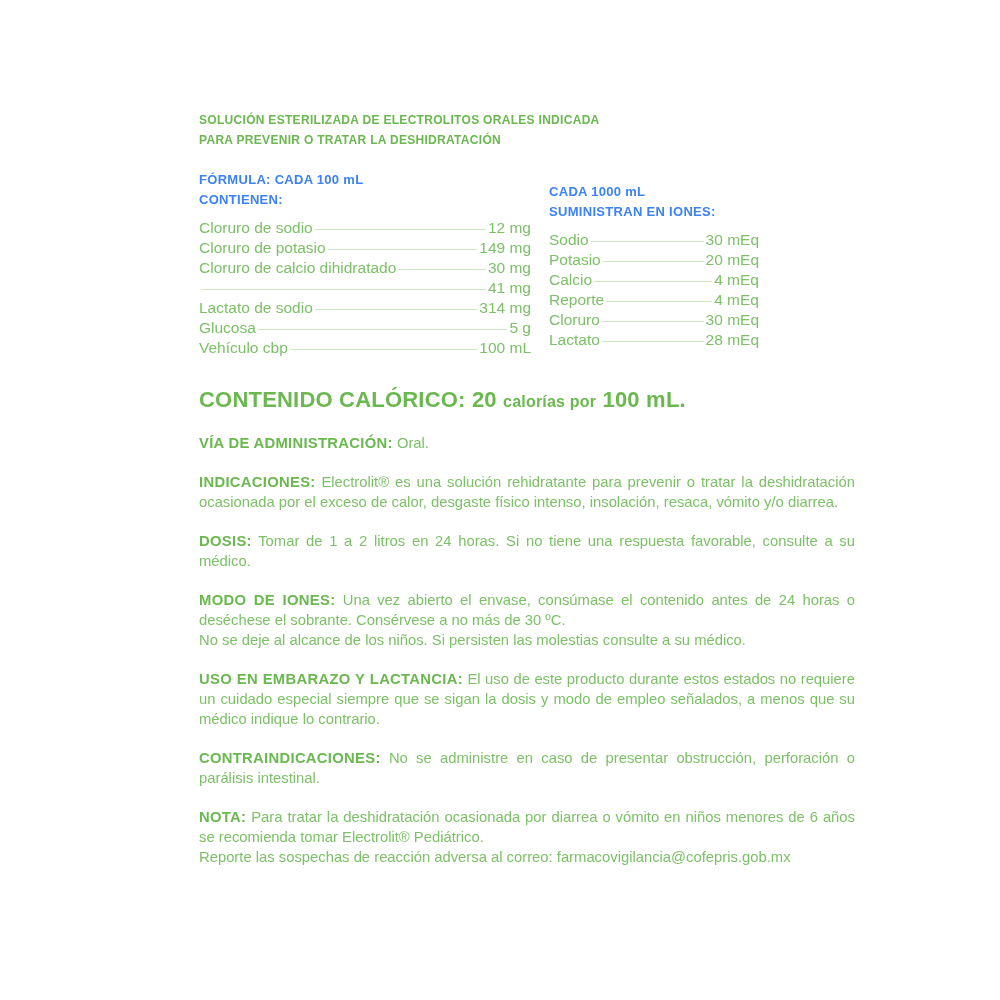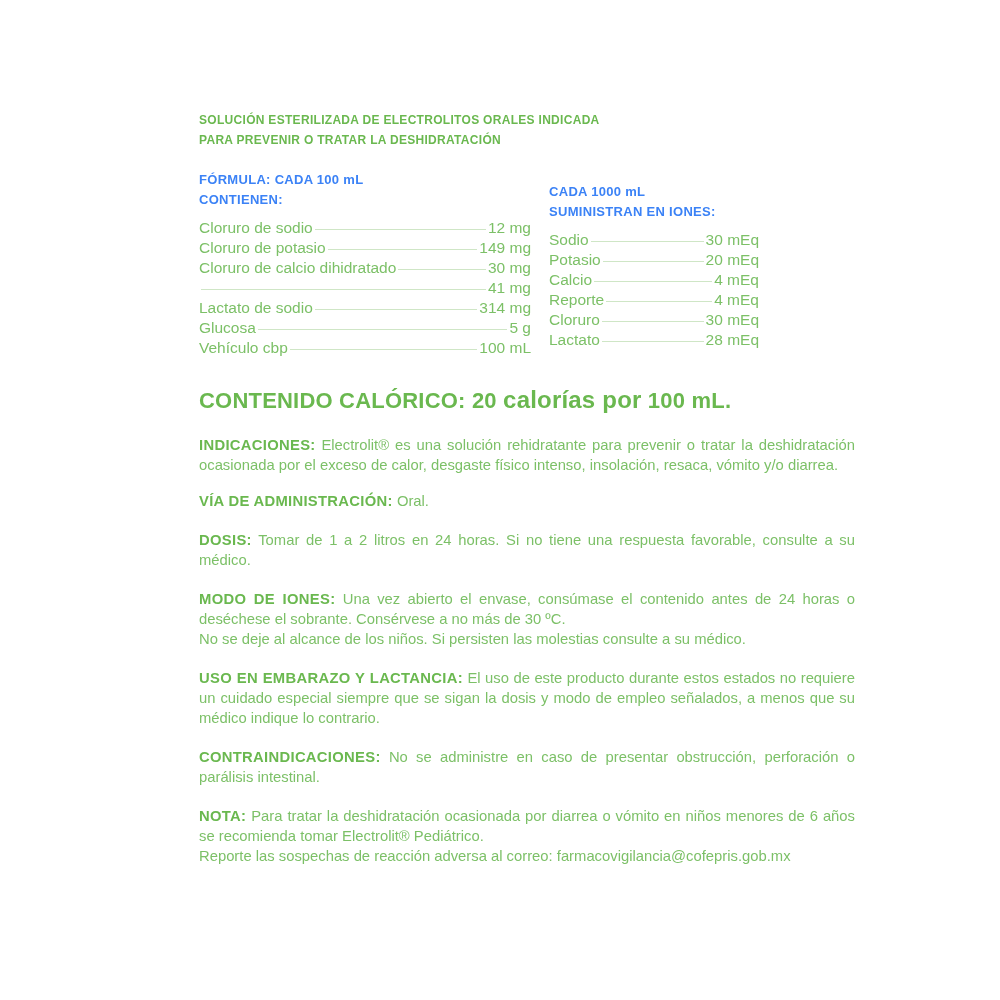--- a/index.html
+++ b/index.html
@@ -10,21 +10,21 @@
     .title { font-size:12px; font-weight:bold; color:#6ab84f; line-height:20px; letter-spacing:0.3px; }
     .cols { position:relative; margin-top:20px; height:210px; }
     .colL { position:absolute; left:0; top:0; width:332px; }
     .colR { position:absolute; left:350px; top:12px; width:210px; }
     .colhead { font-size:13px; font-weight:bold; color:#3b82f6; line-height:20px; letter-spacing:0.3px; height:48px; }
     .row { display:flex; align-items:baseline; font-size:15.5px; line-height:20px; height:20px; color:#7cc067; }
     .row .lbl { white-space:nowrap; }
     .row .dots { flex:1; border-bottom:1px solid #cfe6c6; margin:0 2px; position:relative; top:-3px; }
     .row .val { white-space:nowrap; }
     .cal { font-size:22px; font-weight:bold; color:#6ab84f; margin-top:5px; line-height:30px; letter-spacing:0.2px; }
-    .cal .small { font-size:24px; }
+    .cal .small { font-size:16px; }
     .para { font-size:14.8px; line-height:20px; color:#7cc067; margin-top:19px; text-align:justify; }
     .para.first { margin-top:16px; }
     .para .b { font-size:14.8px; letter-spacing:0.3px; }
     .line { display:block; }
   </style>
 </head>
 <body>
 
 <div class="page">
   <div class="title">
@@ -115,28 +115,28 @@
     </div>
   </div>
 
   <div class="cal">
     <span>CONTENIDO CALÓRICO:</span>
     <span>20</span>
     <span class="small">calorías por</span>
     <span>100 mL.</span>
   </div>
 
+  <div class="para first">
+    <span class="b">VÍA DE ADMINISTRACIÓN:</span>
+    <span>Oral.</span>
+  </div>
+
   <div class="para">
     <span class="b">INDICACIONES:</span>
     <span>Electrolit® es una solución rehidratante para prevenir o tratar la deshidratación ocasionada por el exceso de calor, desgaste físico intenso, insolación, resaca, vómito y/o diarrea.</span>
-  </div>
-
-  <div class="para first">
-    <span class="b">VÍA DE ADMINISTRACIÓN:</span>
-    <span>Oral.</span>
   </div>
 
   <div class="para">
     <span class="b">DOSIS:</span>
     <span>Tomar de 1 a 2 litros en 24 horas. Si no tiene una respuesta favorable, consulte a su médico.</span>
   </div>
 
   <div class="para">
     <span class="b">MODO DE IONES:</span>
     <span>Una vez abierto el envase, consúmase el contenido antes de 24 horas o deséchese el sobrante. Consérvese a no más de 30 ºC.</span>

